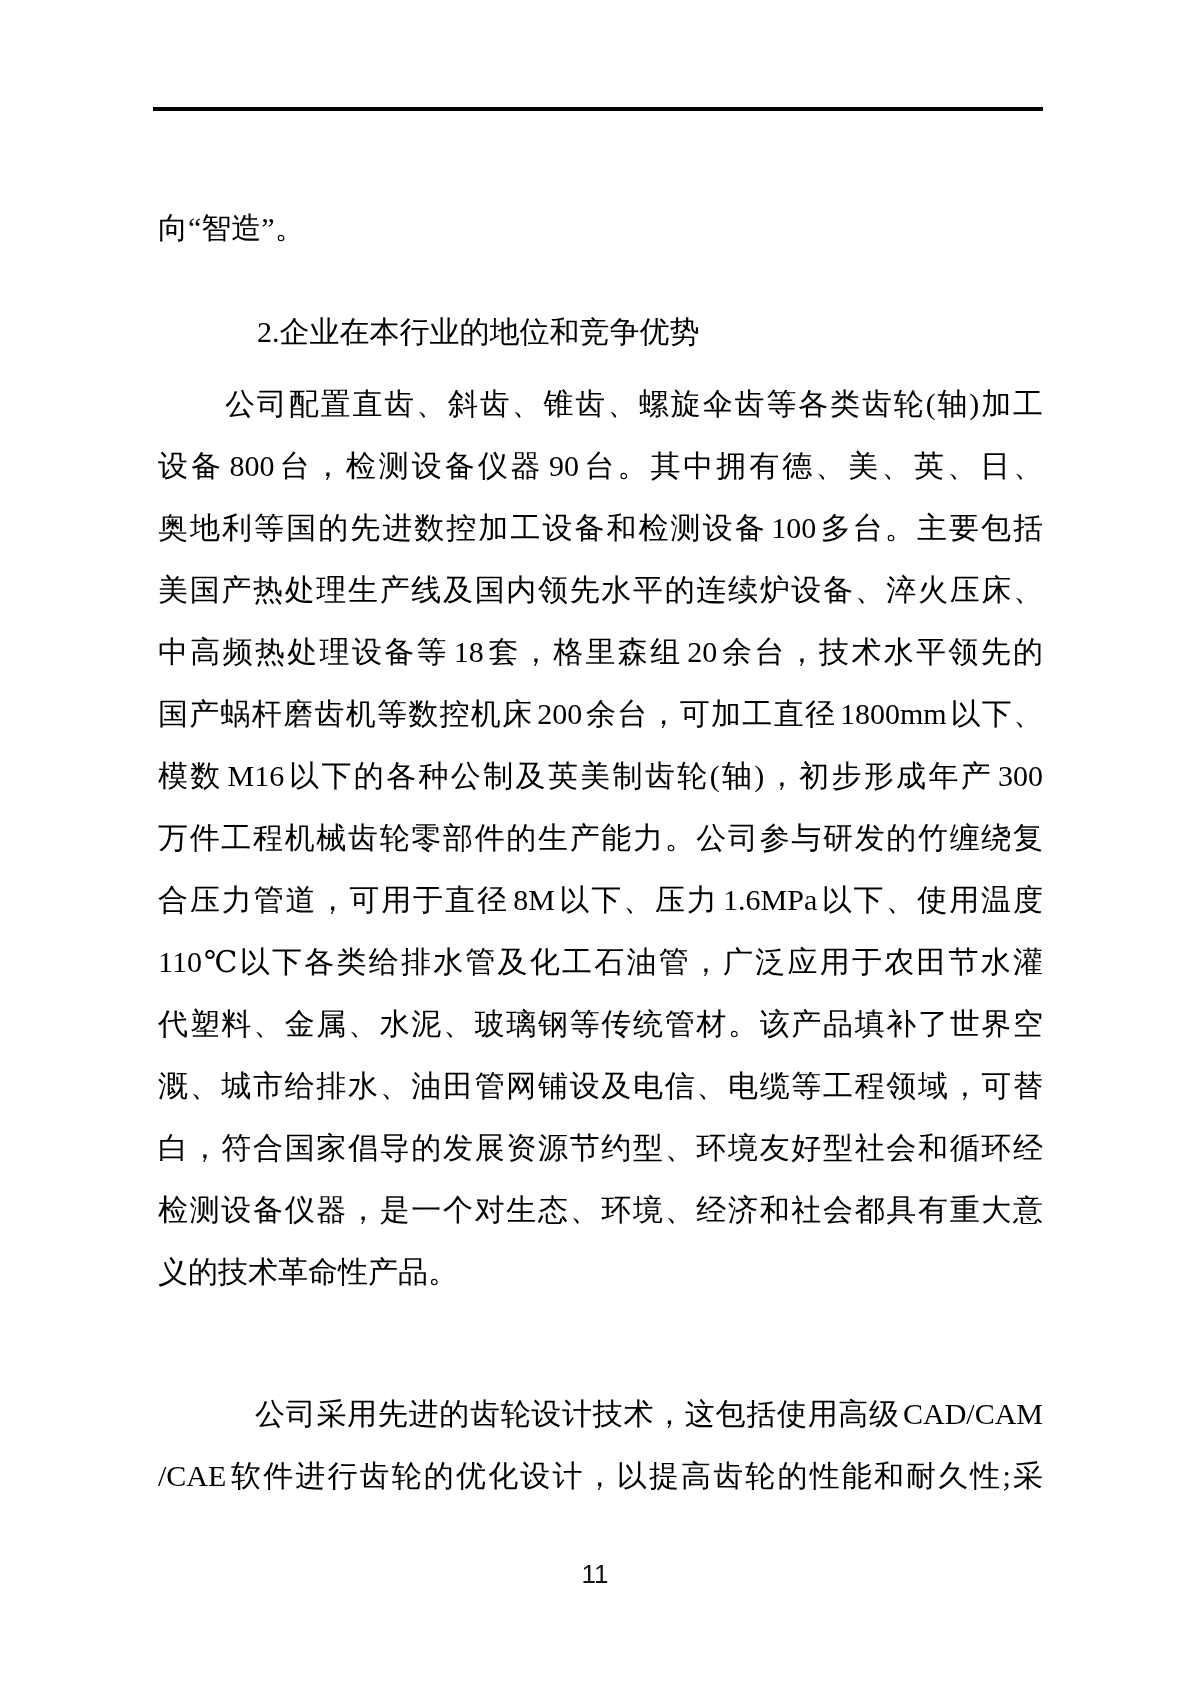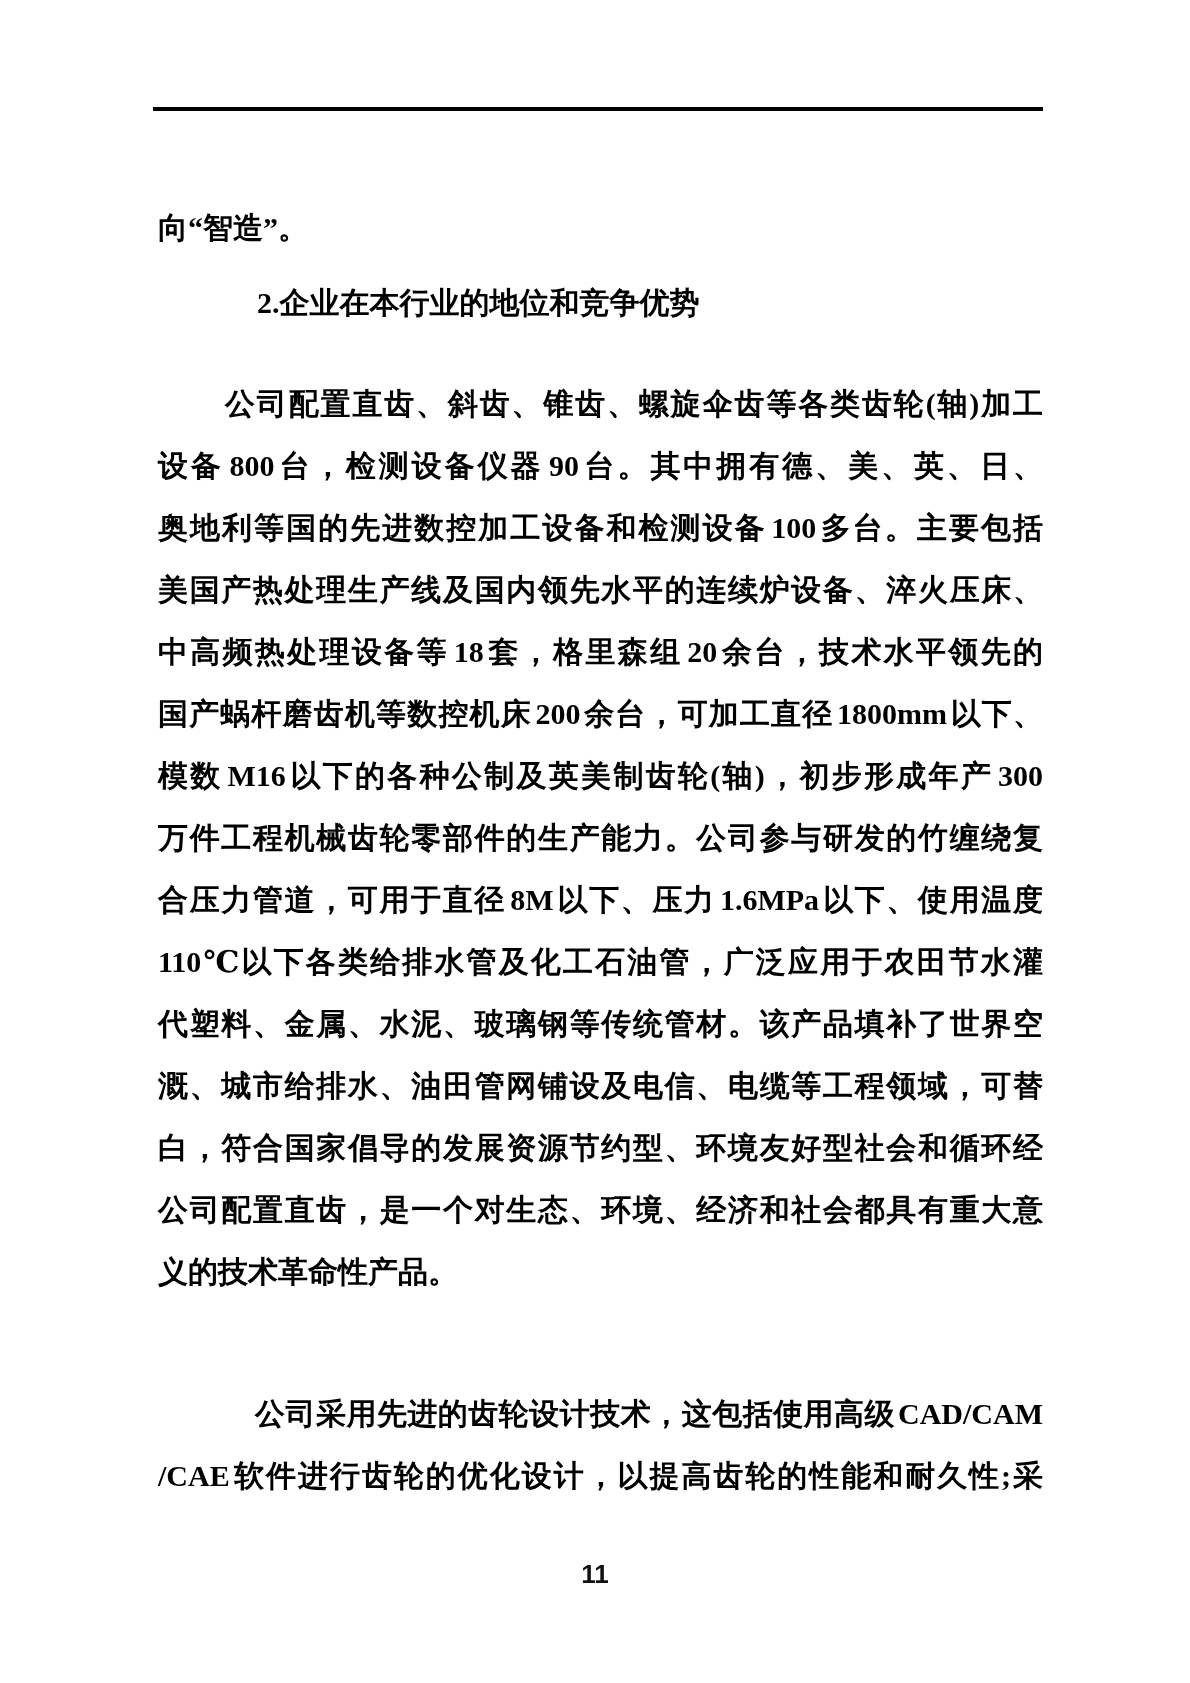--- a/index.html
+++ b/index.html
@@ -8,41 +8,40 @@
     background: #ffffff;
   }
   .page {
     position: relative;
     width: 1190px;
     height: 1683px;
     background: #ffffff;
     overflow: hidden;
     font-family: "Liberation Serif", "DejaVu Serif", serif;
     color: #000000;
-    font-weight: bold;
   }
   .header-rule {
     position: absolute;
     left: 153px;
     top: 107px;
     width: 890px;
     height: 4px;
     background: #000000;
   }
   .textcol {
     position: absolute;
     left: 158px;
     width: 885px;
     font-size: 30px;
     line-height: 62px;
     word-spacing: -5px;
     letter-spacing: 0;
   }
   .intro-block  { top: 197px; }
-  .heading-block{ top: 272px; }
+  .heading-block{ top: 301px; }
   .para1-block  { top: 373px; }
   .para2-block  { top: 1383px; }
   .line {
     height: 62px;
     white-space: nowrap;
     text-align: justify;
     text-align-last: justify;
     text-justify: inter-character;
   }
   .line.plain {
@@ -86,21 +85,21 @@
     <div class="line">美国产热处理生产线及国内领先水平的连续炉设备、淬火压床、</div>
     <div class="line">中高频热处理设备等 18 套，格里森组 20 余台，技术水平领先的</div>
     <div class="line">国产蜗杆磨齿机等数控机床 200 余台，可加工直径 1800mm 以下、</div>
     <div class="line">模数 M16 以下的各种公制及英美制齿轮(轴)，初步形成年产 300</div>
     <div class="line">万件工程机械齿轮零部件的生产能力。公司参与研发的竹缠绕复</div>
     <div class="line">合压力管道，可用于直径 8M 以下、压力 1.6MPa 以下、使用温度</div>
     <div class="line">110℃以下各类给排水管及化工石油管，广泛应用于农田节水灌</div>
     <div class="line">代塑料、金属、水泥、玻璃钢等传统管材。该产品填补了世界空</div>
     <div class="line">溉、城市给排水、油田管网铺设及电信、电缆等工程领域，可替</div>
     <div class="line">白，符合国家倡导的发展资源节约型、环境友好型社会和循环经</div>
-    <div class="line">公司配置直齿，是一个对生态、环境、经济和社会都具有重大意</div>
+    <div class="line">检测设备仪器，是一个对生态、环境、经济和社会都具有重大意</div>
     <div class="line plain">义的技术革命性产品。</div>
   </div>
 
   <div class="textcol para2-block">
     <div class="line indent-para2">公司采用先进的齿轮设计技术，这包括使用高级 CAD/CAM</div>
     <div class="line">/CAE 软件进行齿轮的优化设计，以提高齿轮的性能和耐久性;采</div>
   </div>
 
   <div class="page-number">11</div>
 

